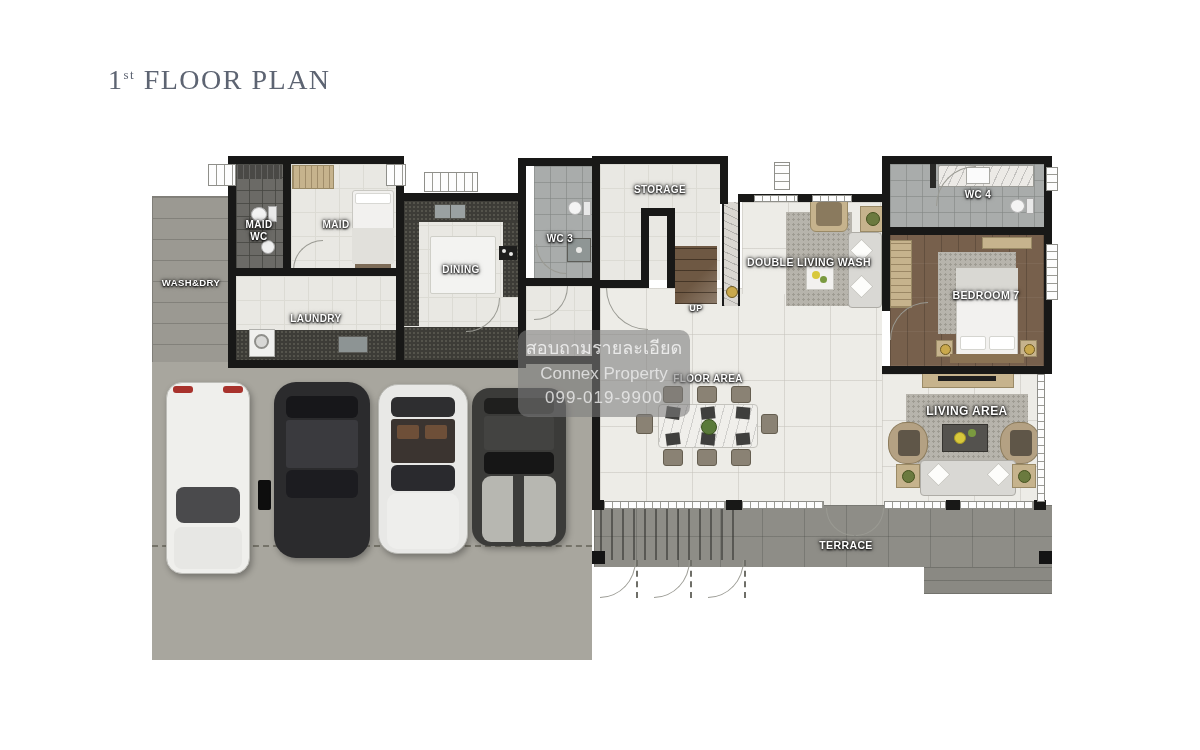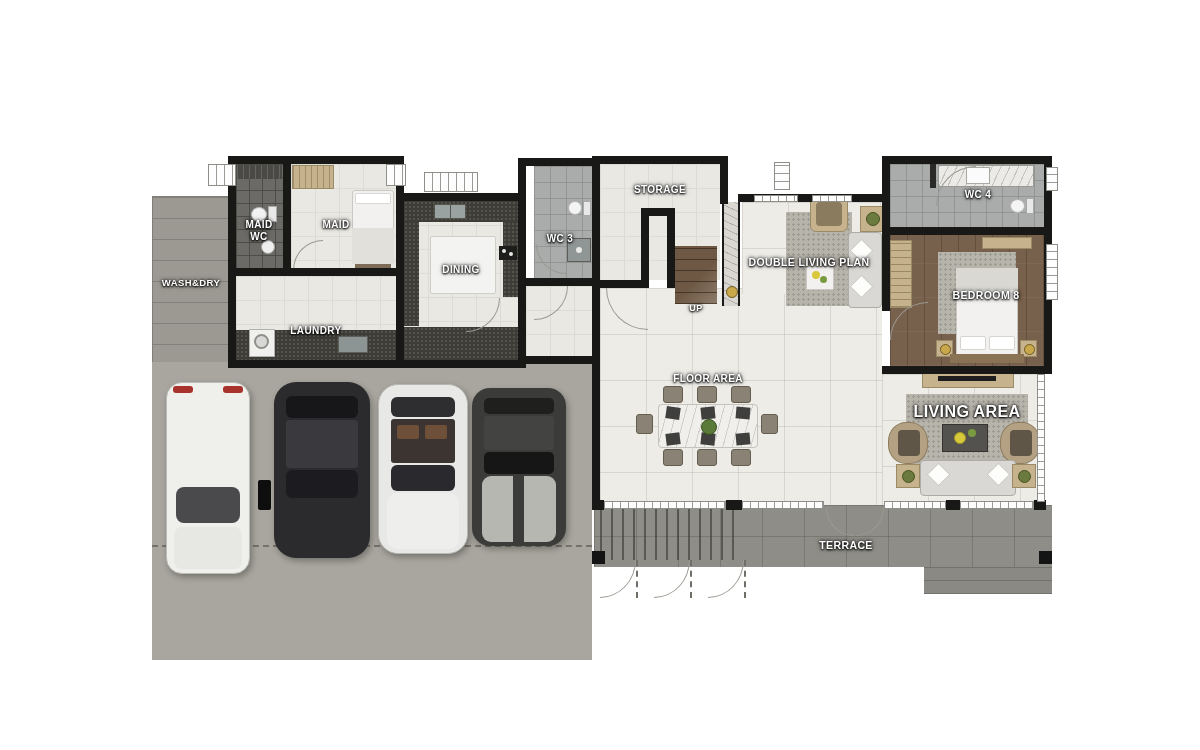--- a/index.html
+++ b/index.html
@@ -44,20 +44,21 @@
   #watermark .w2{font-size:17px;line-height:25px;color:rgba(238,238,238,.8);}
   #watermark .w3{font-size:17px;line-height:24px;letter-spacing:1px;color:rgba(238,238,238,.8);}
   .car{position:absolute;z-index:12;box-sizing:border-box;box-shadow:2px 3px 6px rgba(0,0,0,.30);}
   .dot{border-radius:50%;position:absolute;z-index:11;}
 </style>
 </head>
 <body>
 
 <div id="stage">
 
+  <div id="title"><span>1</span><sup>st</sup><span> FLOOR PLAN</span></div>
 
   <div class="floor" style="left:152px;top:196px;width:78px;height:166px;background:#9b9992;background-image:linear-gradient(rgba(120,118,112,.7) 1px,transparent 1px);background-size:100% 21px;border:1px solid #807e78;"></div>
   <div class="floor" style="left:152px;top:362px;width:440px;height:298px;background:#a8a69e;"></div>
   <div class="abs" style="left:152px;top:545px;width:440px;height:0;border-top:2px dashed #757369;z-index:5;"></div>
   <div class="abs" style="left:258px;top:480px;width:13px;height:30px;background:#0e0e0e;z-index:12;border-radius:2px;"></div>
 
   <div class="floor" style="left:594px;top:505px;width:458px;height:62px;background:#8e8d87;background-image:linear-gradient(rgba(60,60,58,.25) 1px,transparent 1px),linear-gradient(90deg,rgba(60,60,58,.25) 1px,transparent 1px);background-size:42px 31px;"></div>
   <div class="floor" style="left:924px;top:567px;width:128px;height:27px;background:#8a8983;background-image:linear-gradient(rgba(60,60,58,.3) 1px,transparent 1px);background-size:100% 13px;"></div>
   <div class="abs" style="left:600px;top:507px;width:138px;height:53px;background-image:repeating-linear-gradient(90deg,rgba(45,45,42,.55) 0 2px,transparent 2px 11px);z-index:4;"></div>
   <div class="abs" style="left:592px;top:551px;width:13px;height:13px;background:#141414;z-index:21;"></div>
@@ -265,27 +266,32 @@
     <div class="abs" style="left:12px;top:10px;width:70px;height:16px;background:#1f1f1e;border-radius:5px;"></div>
     <div class="abs" style="left:12px;top:28px;width:70px;height:34px;background:#434341;border-radius:3px;"></div>
     <div class="abs" style="left:12px;top:64px;width:70px;height:22px;background:#161616;border-radius:5px;"></div>
     <div class="abs" style="left:10px;top:88px;width:74px;height:66px;background:#b7b7b1;border-radius:9px;"></div>
     <div class="abs" style="left:41px;top:88px;width:11px;height:66px;background:#3b3b39;"></div>
   </div>
 
   <div class="label" style="left:191px;top:283px;font-size:9.5px;">WASH&amp;DRY</div>
   <div class="label" style="left:259px;top:230px;width:38px;white-space:normal;">MAID WC</div>
   <div class="label" style="left:336px;top:225px;">MAID</div>
-  <div class="label" style="left:316px;top:319px;margin-top:12px;">LAUNDRY</div>
+  <div class="label" style="left:316px;top:319px;">LAUNDRY</div>
   <div class="label" style="left:461px;top:270px;">DINING</div>
   <div class="label" style="left:560px;top:239px;">WC 3</div>
   <div class="label" style="left:660px;top:190px;">STORAGE</div>
   <div class="label" style="left:696px;top:308px;font-size:9px;">UP</div>
-  <div class="label" style="left:809px;top:262px;font-size:10.5px;">DOUBLE LIVING PLAN</div>
+  <div class="label" style="left:809px;top:262px;font-size:10.5px;">DOUBLE LIVING WASH</div>
   <div class="label" style="left:978px;top:195px;">WC 4</div>
-  <div class="label" style="left:986px;top:295px;font-size:10.5px;">BEDROOM 8</div>
+  <div class="label" style="left:986px;top:295px;font-size:10.5px;">BEDROOM 7</div>
   <div class="label" style="left:708px;top:379px;">FLOOR AREA</div>
-  <div class="label" style="left:967px;top:412px;font-size:16px;">LIVING AREA</div>
+  <div class="label" style="left:967px;top:412px;font-size:12px;">LIVING AREA</div>
   <div class="label" style="left:846px;top:545px;font-size:10.5px;">TERRACE</div>
 
+  <div id="watermark">
+    <div class="w1">สอบถามรายละเอียด</div>
+    <div class="w2">Connex Property</div>
+    <div class="w3">099-019-9900</div>
+  </div>
 
 
 </div>
 
 </body></html>

